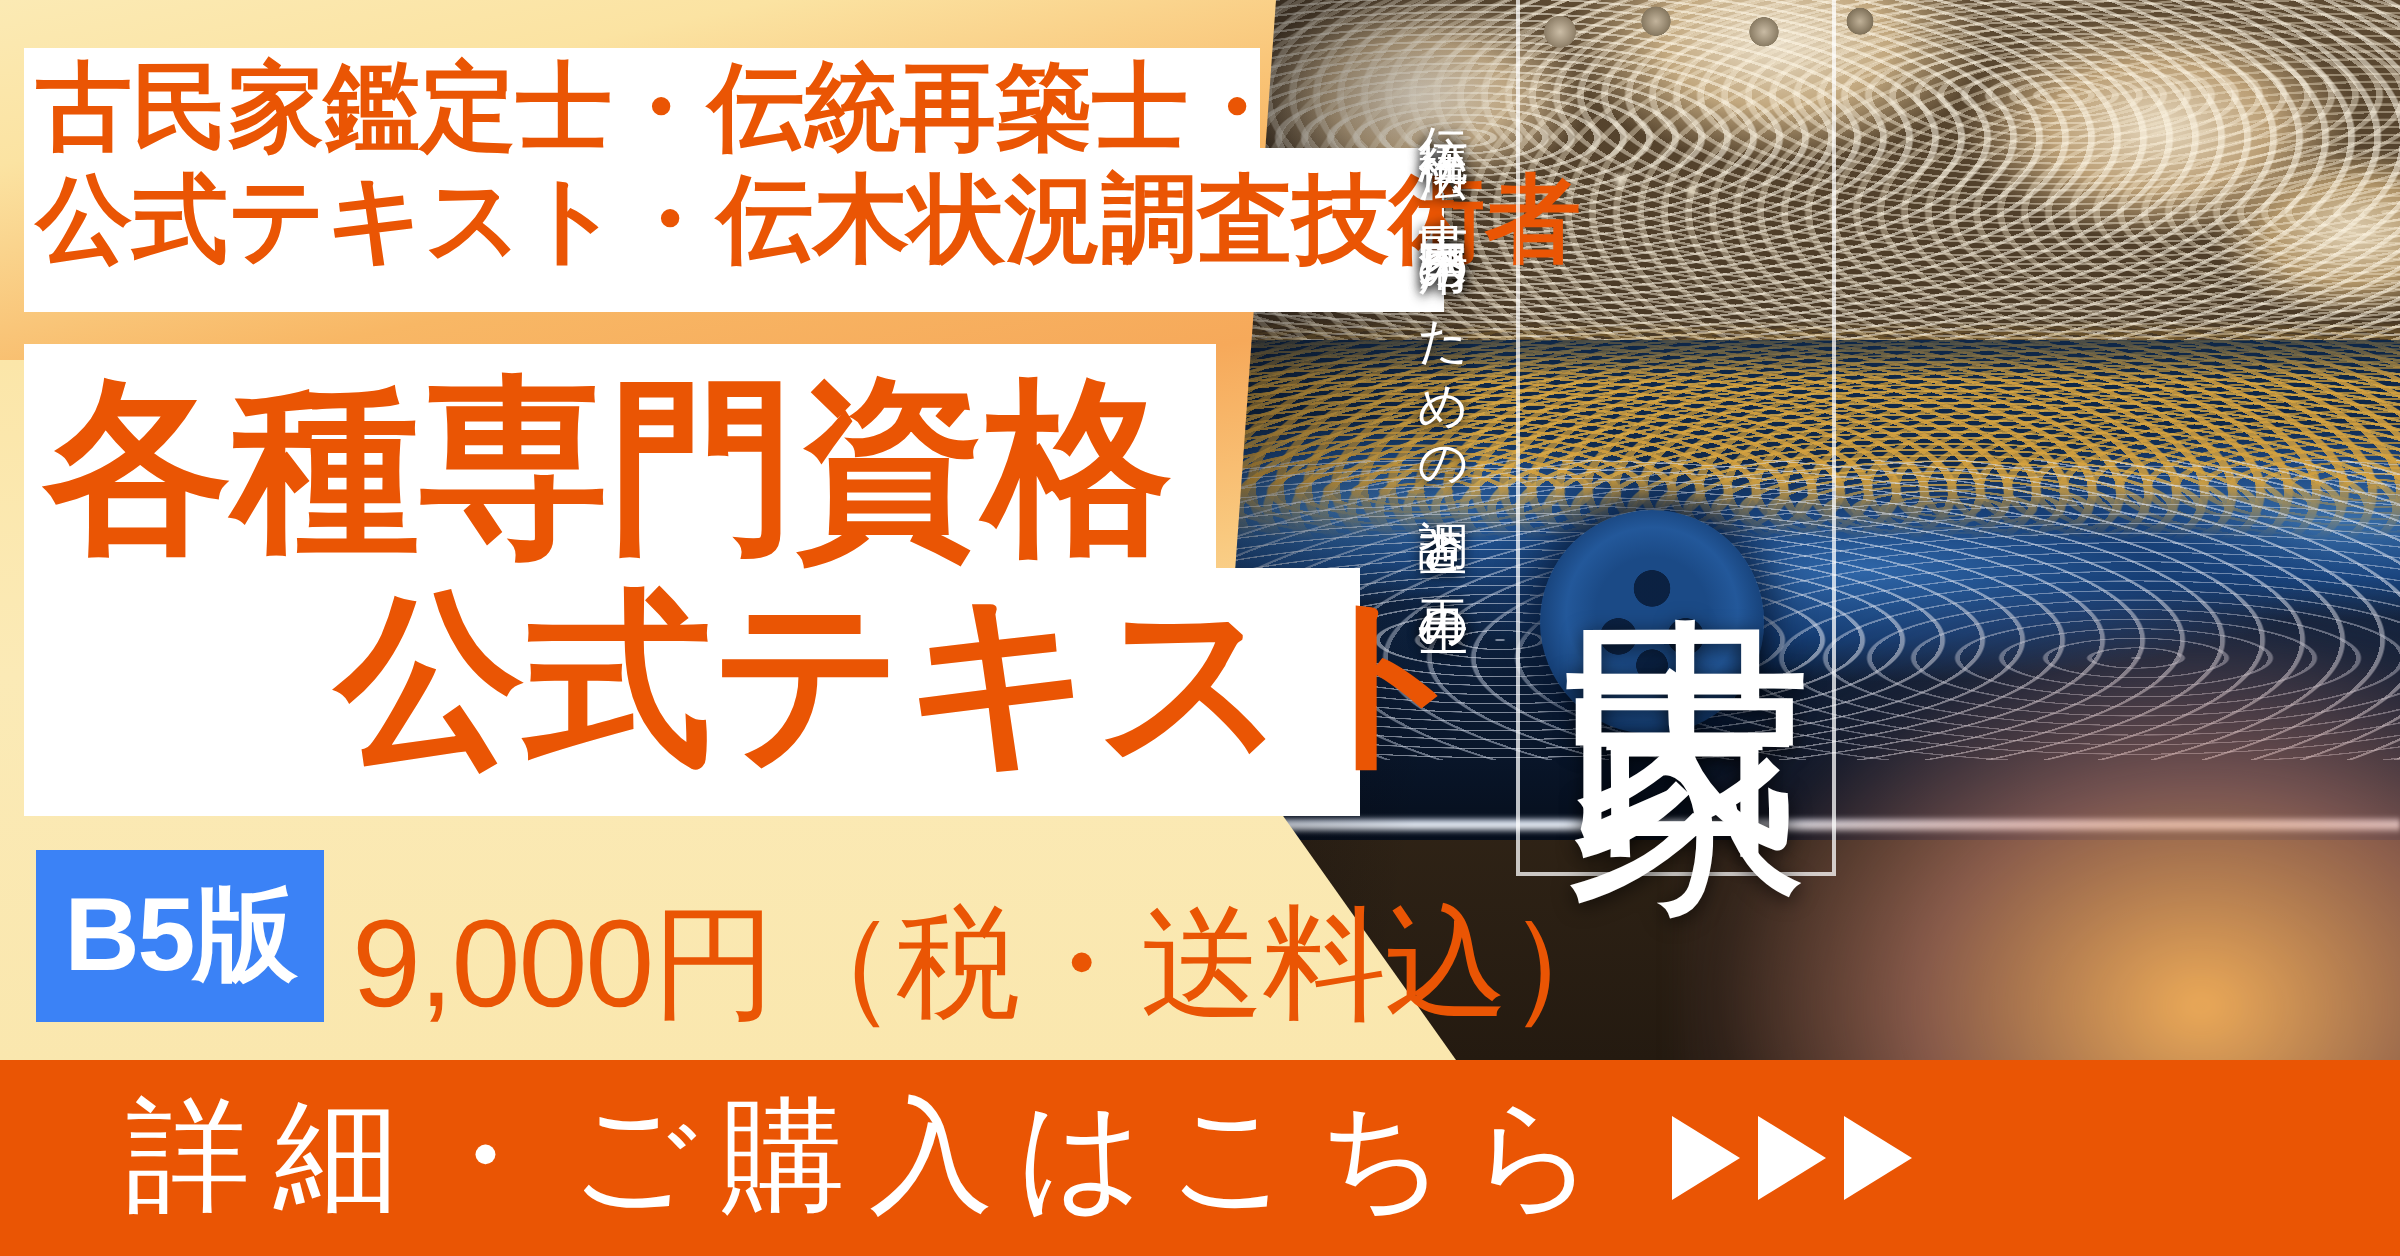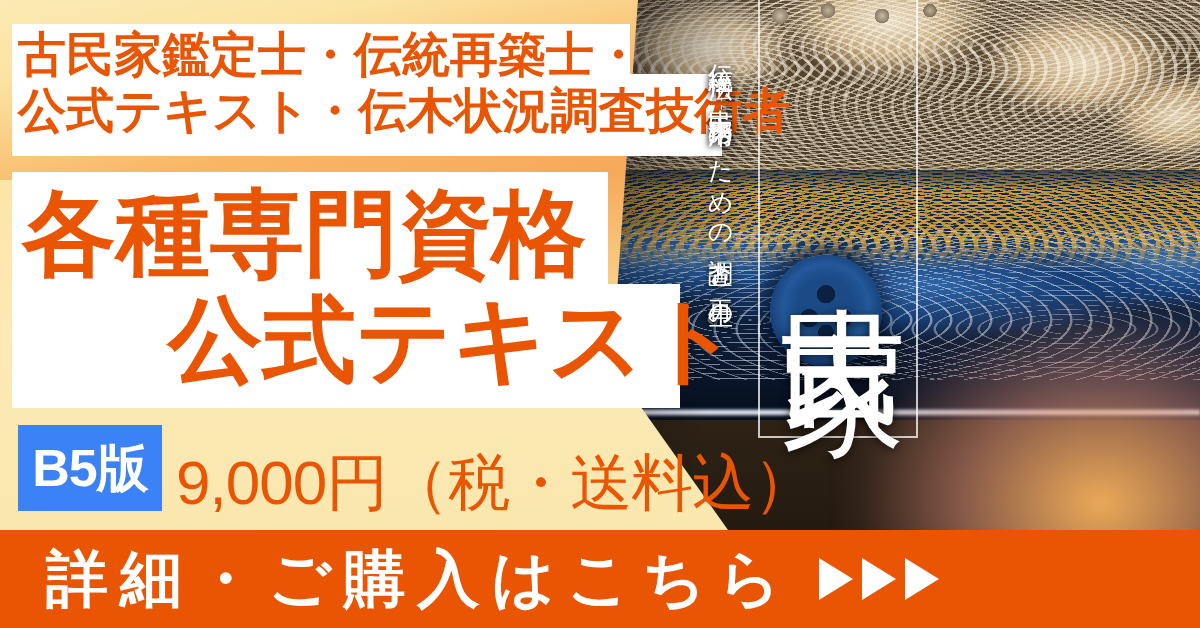--- a/index.html
+++ b/index.html
@@ -207,24 +207,24 @@
     white-space:nowrap;letter-spacing:-1px;margin-top:15px;
   }
 
   
   .cta{
     position:absolute;left:0;top:530px;width:1200px;height:98px;
     background:#ea5504;z-index:9;
     display:flex;align-items:center;
   }
   .cta-text{
-    color:#fff;font-size:62px;font-weight:bold;line-height:1;
+    color:#fff;font-size:62px;font-weight:normal;line-height:1;
     font-family:"Liberation Sans","DejaVu Sans",sans-serif;
     letter-spacing:12px;
-    margin-left:46px;
+    margin-left:63px;
     white-space:nowrap;
   }
   .cta-arrows{
     display:flex;align-items:center;gap:9px;margin-left:26px;
   }
   .arw{
     width:0;height:0;
     border-left:34px solid #fff;
     border-top:21px solid transparent;
     border-bottom:21px solid transparent;

